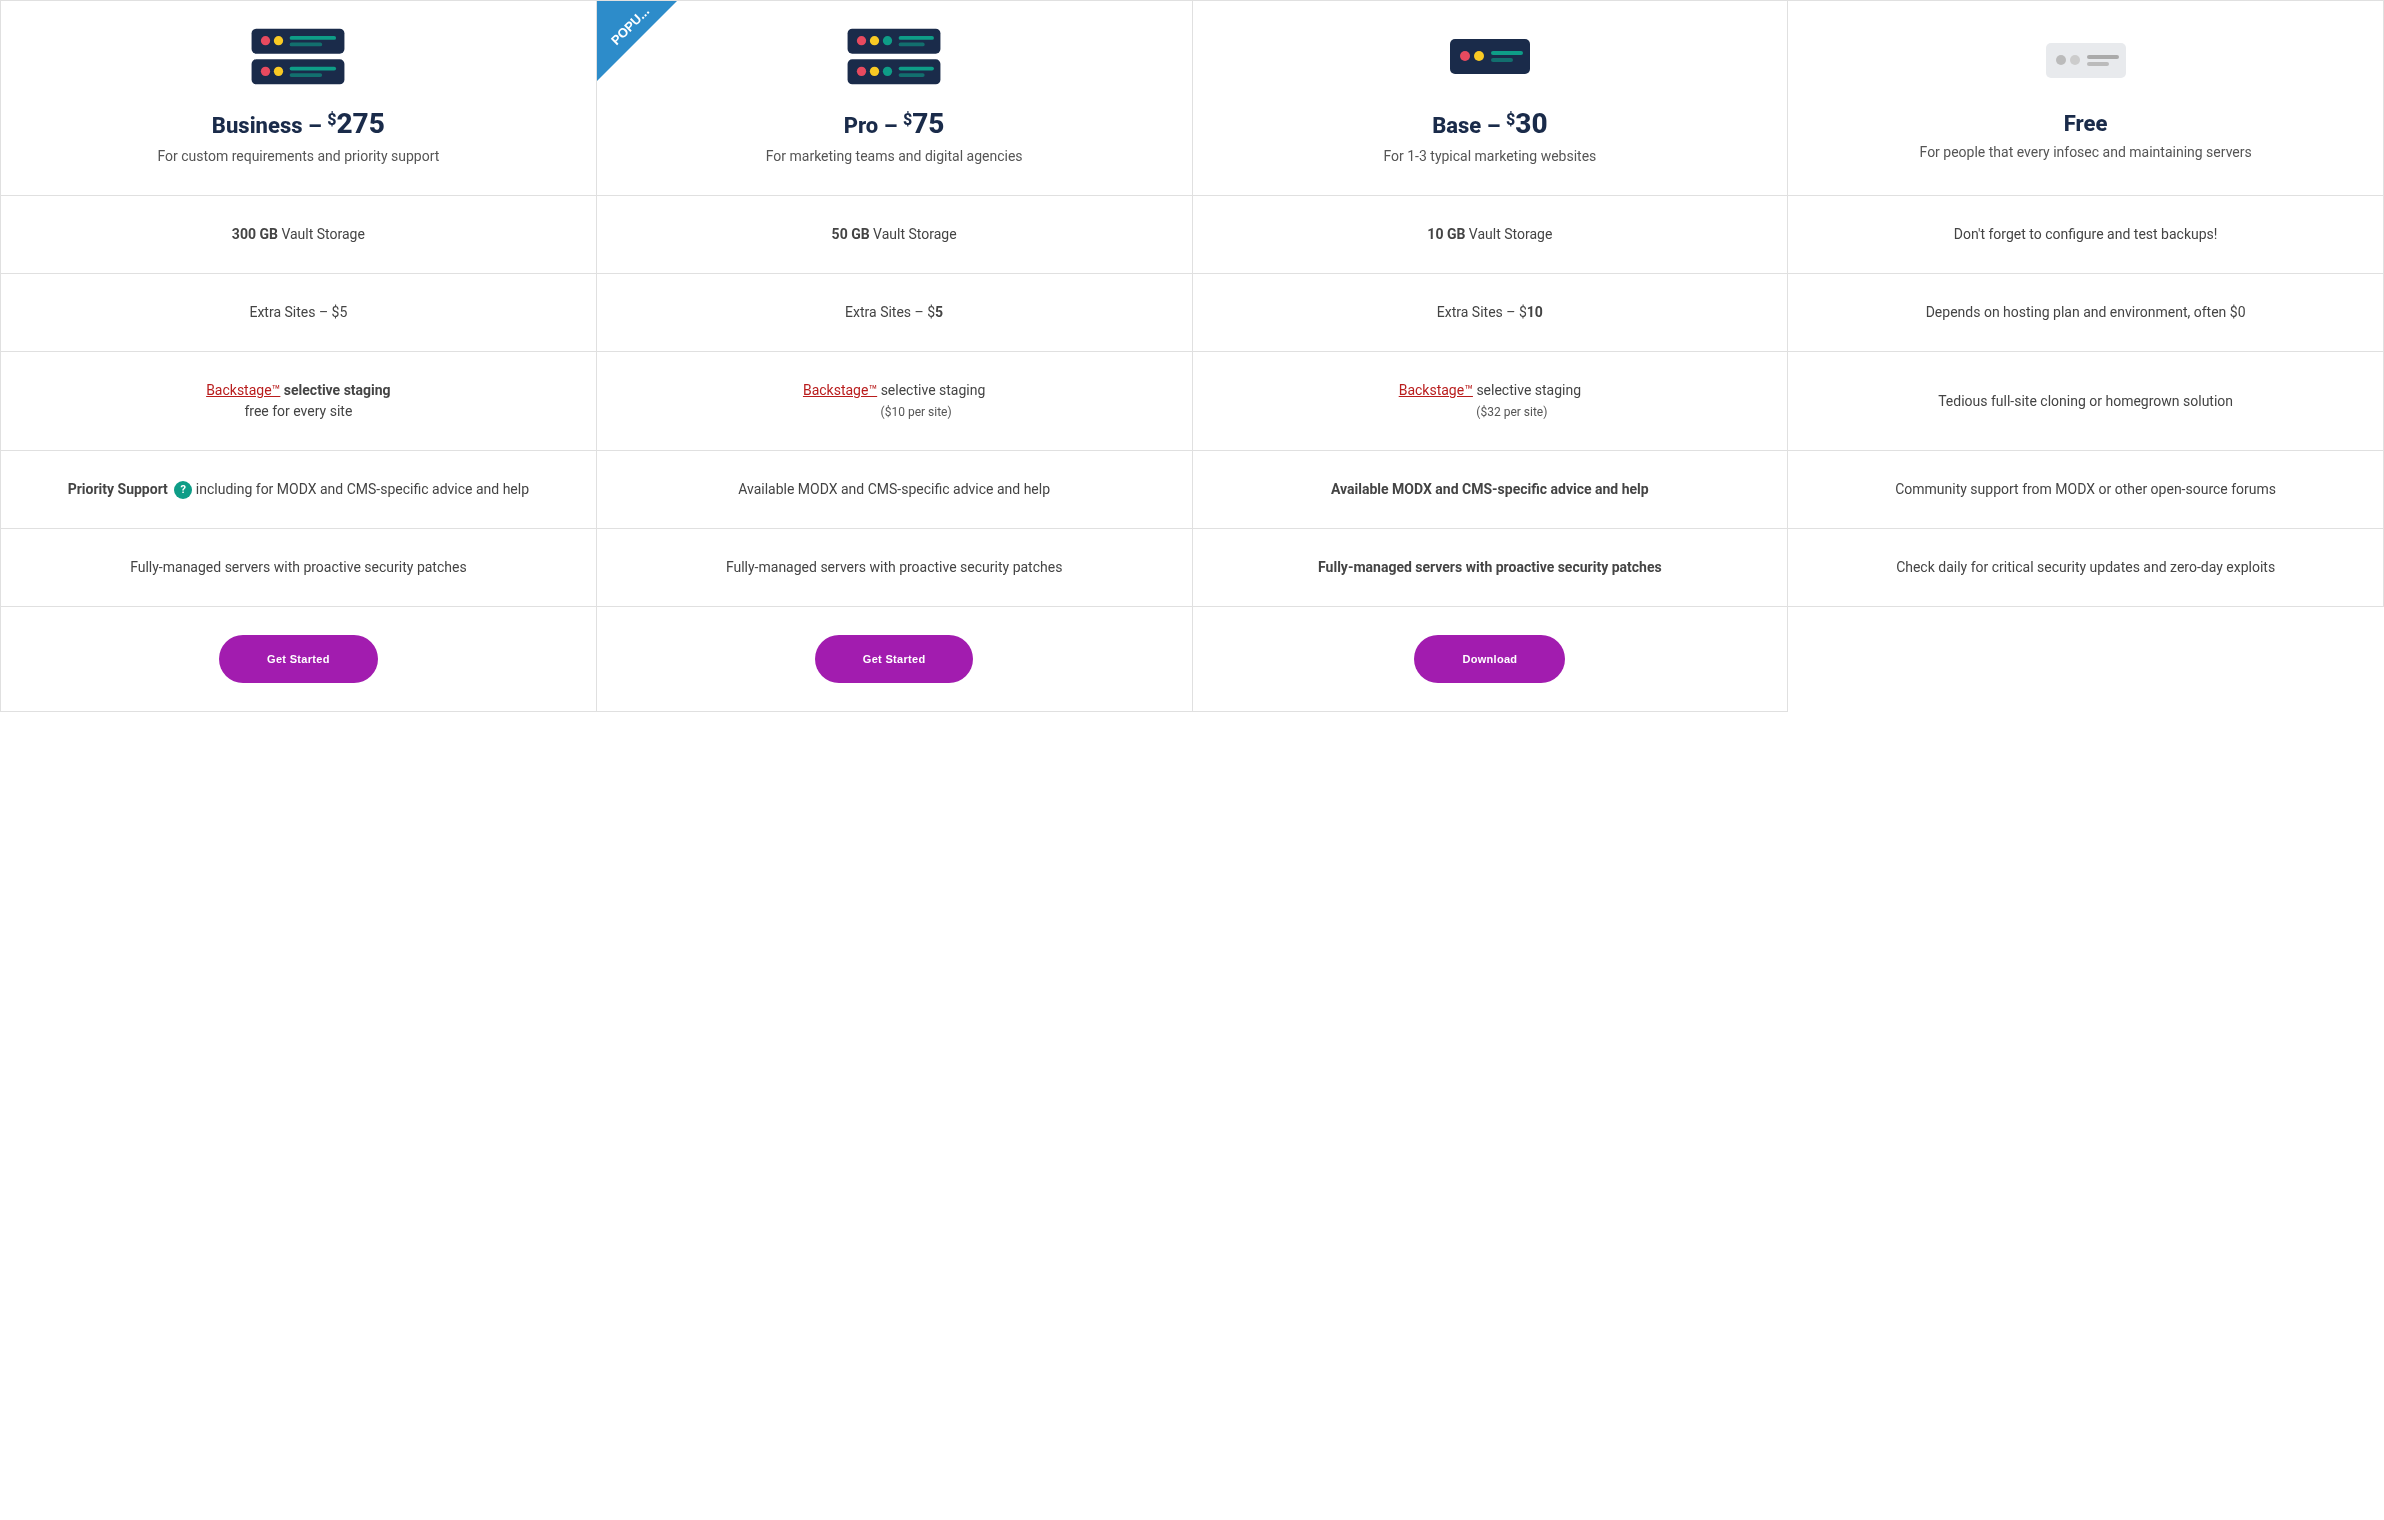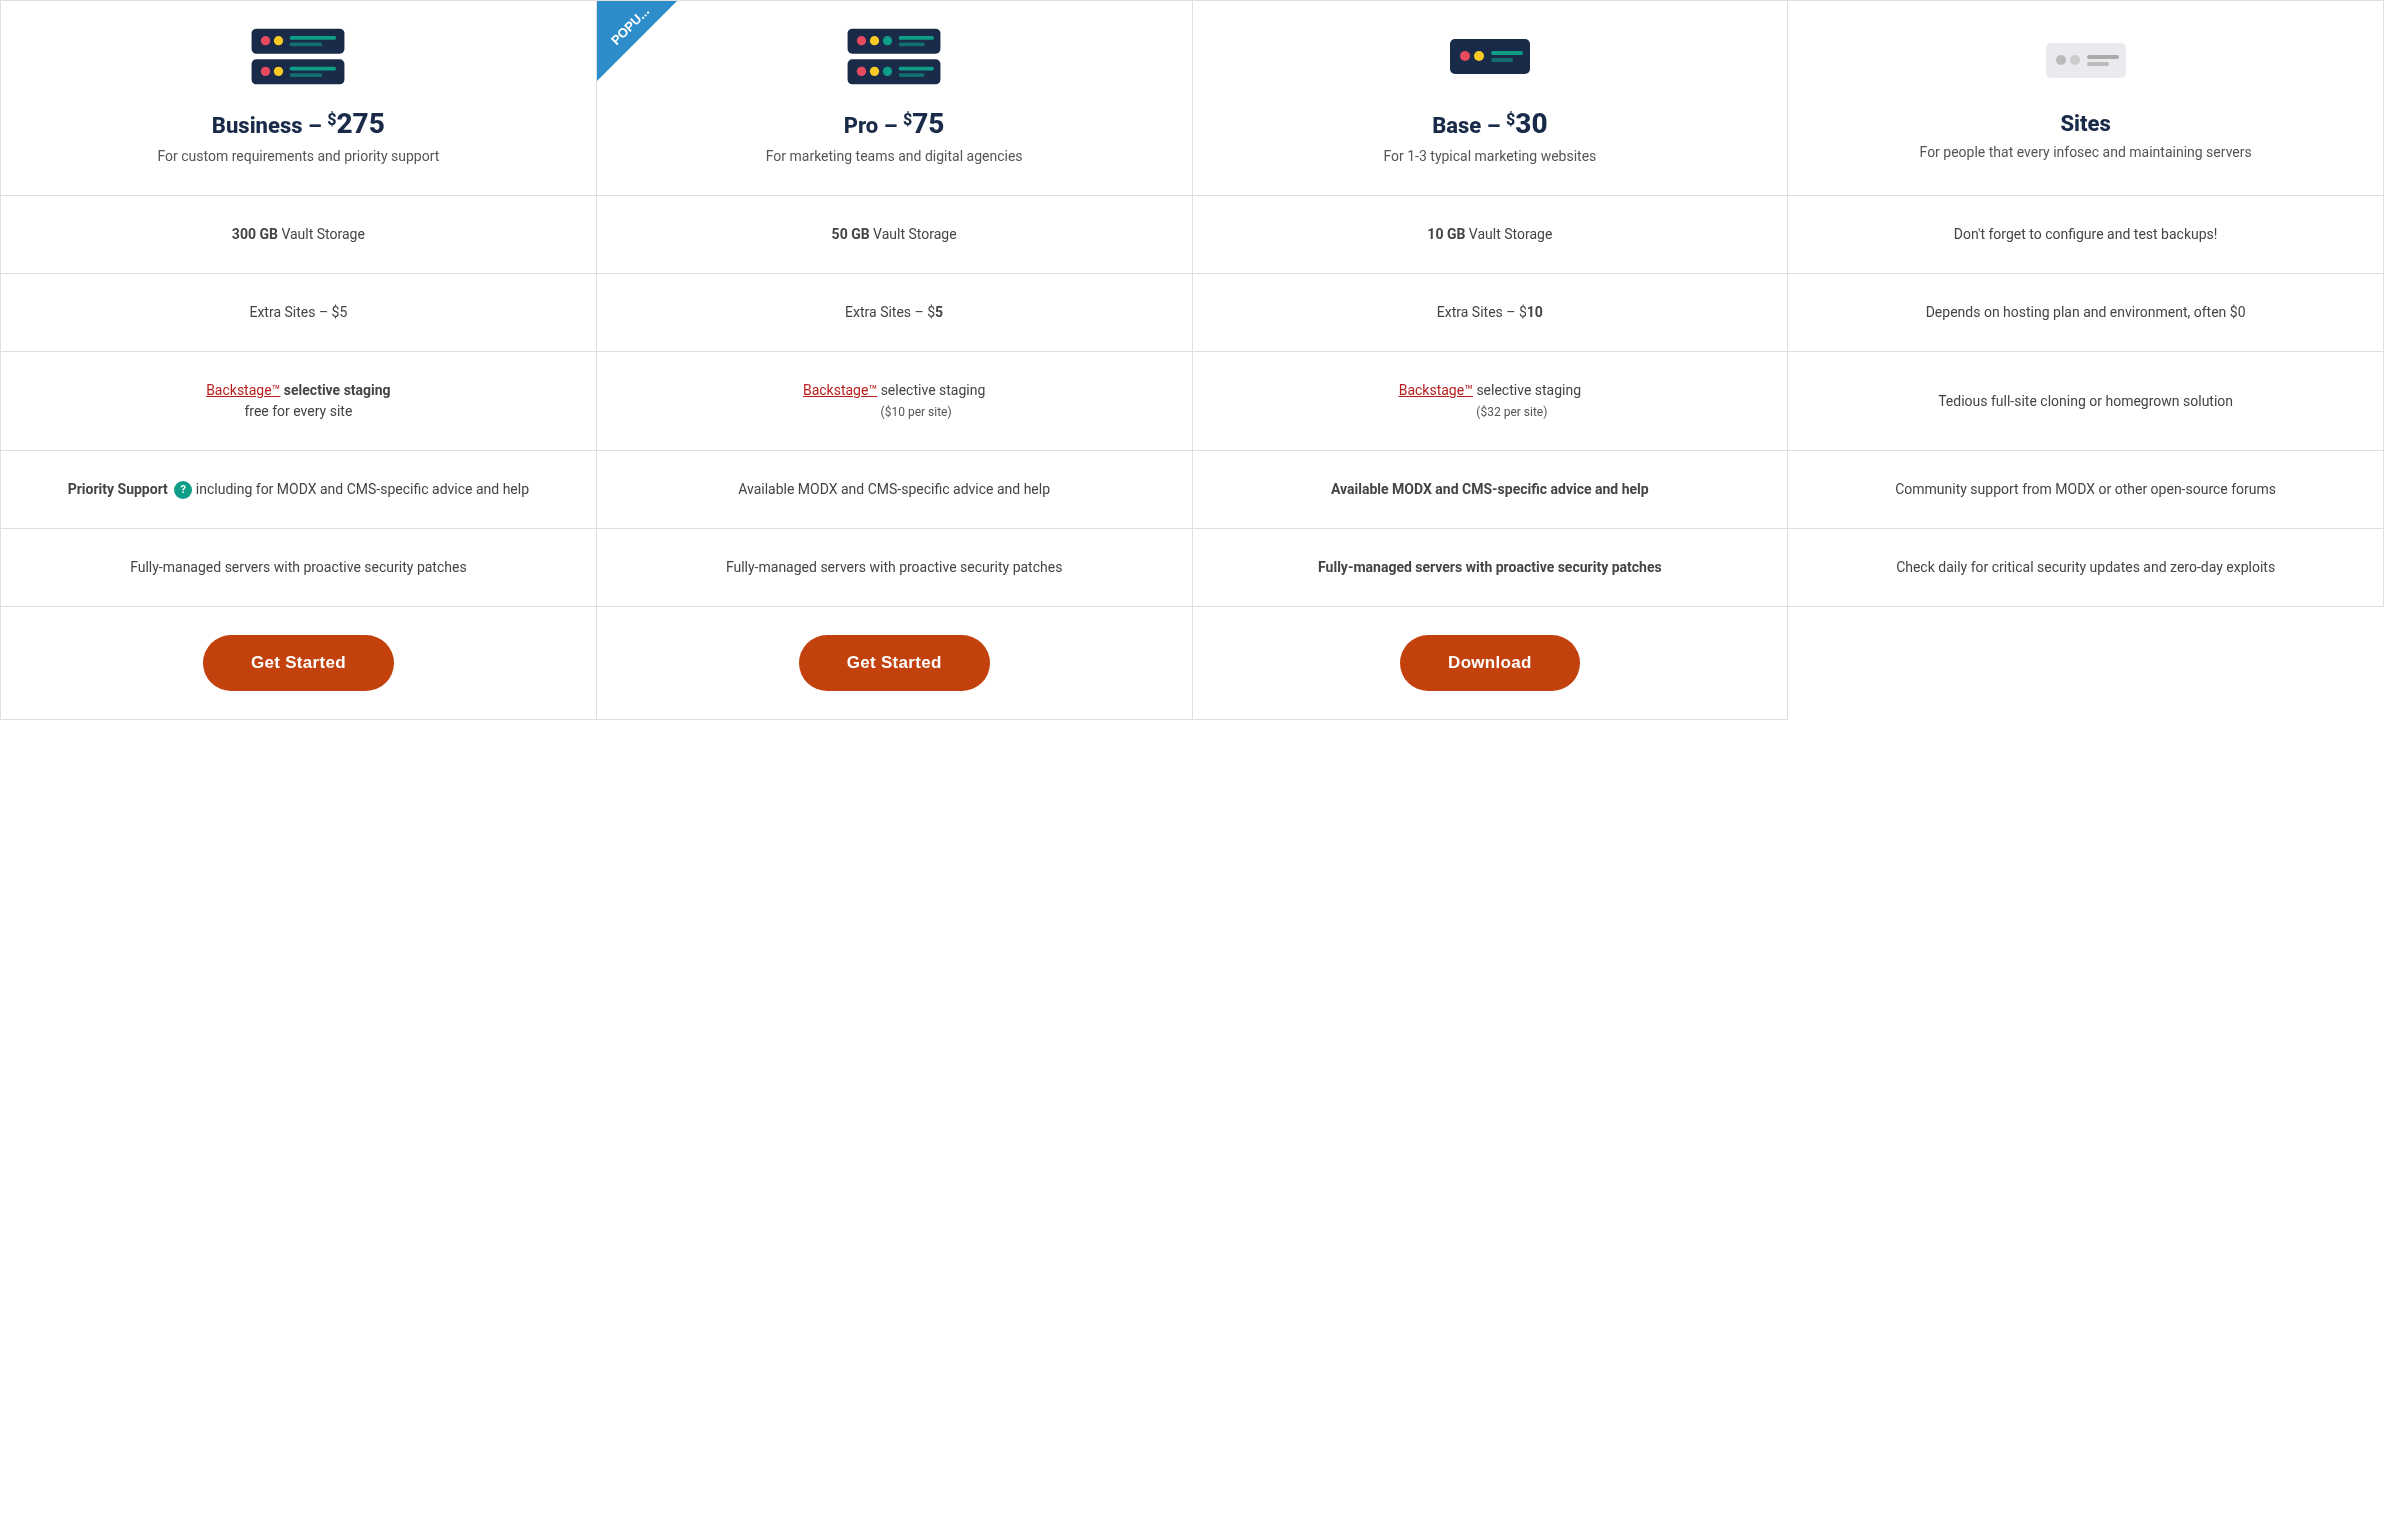--- a/index.html
+++ b/index.html
@@ -72,24 +72,24 @@
     }
     .feature-cell strong {
       font-weight: 700;
     }
     .backstage-link {
       color: #b91c1c;
       text-decoration: underline;
       font-weight: 400;
     }
     .cta-btn {
-      background: #c2410c;
+      background: #a21caf;
       color: #fff;
       font-weight: 700;
-      font-size: 17px;
+      font-size: 11px;
       border: none;
       border-radius: 50px;
       padding: 18px 48px;
       cursor: pointer;
       letter-spacing: 0.3px;
     }
     .help-icon {
       display: inline-flex;
       align-items: center;
       justify-content: center;
@@ -183,21 +183,21 @@
   <div class="cell header-cell">
     <div class="plan-image">
       <svg class="server-img" viewBox="0 0 110 45" xmlns="http://www.w3.org/2000/svg">
         <rect x="15" y="5" width="80" height="35" rx="5" fill="#e8eaed"></rect>
         <circle cx="30" cy="22" r="5" fill="#bbb"></circle>
         <circle cx="44" cy="22" r="5" fill="#ccc"></circle>
         <rect x="56" y="17" width="32" height="4" rx="2" fill="#aaa"></rect>
         <rect x="56" y="24" width="22" height="4" rx="2" fill="#bbb"></rect>
       </svg>
     </div>
-    <div class="plan-title">Sites</div>
+    <div class="plan-title">Free</div>
     <div class="plan-desc">For people that every infosec and maintaining servers</div>
   </div>
 
   <div class="cell feature-cell">
     <span><strong>300 GB</strong> Vault Storage</span>
   </div>
   <div class="cell feature-cell">
     <span><strong>50 GB</strong> Vault Storage</span>
   </div>
   <div class="cell feature-cell">

